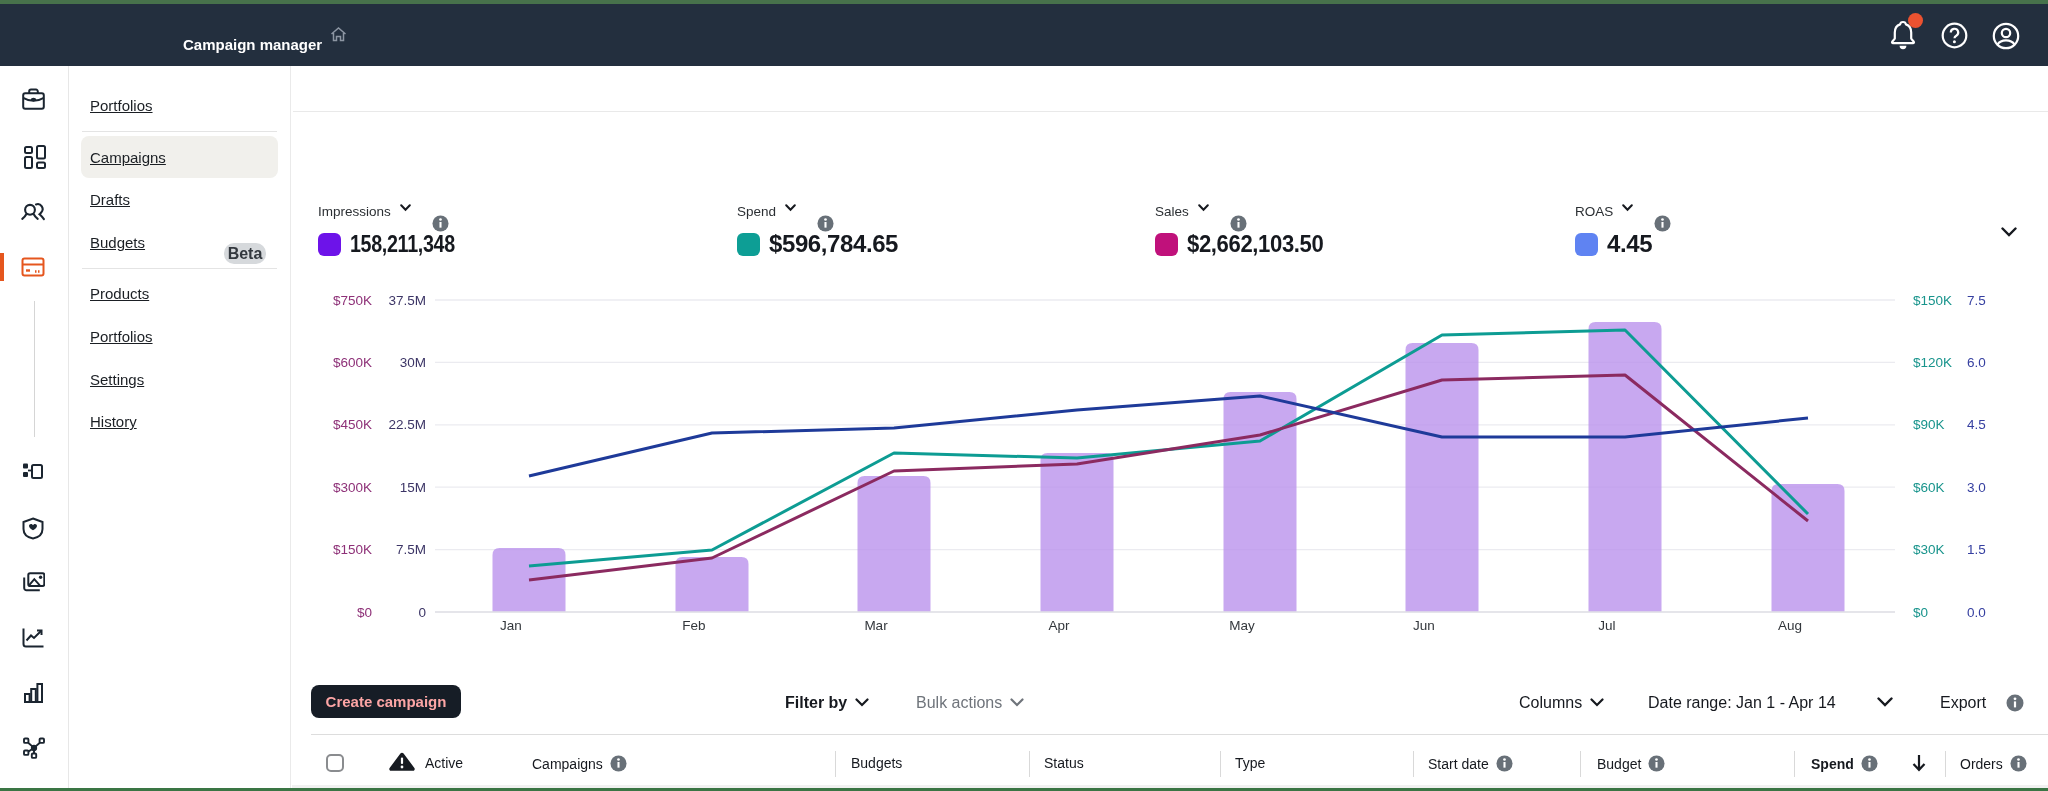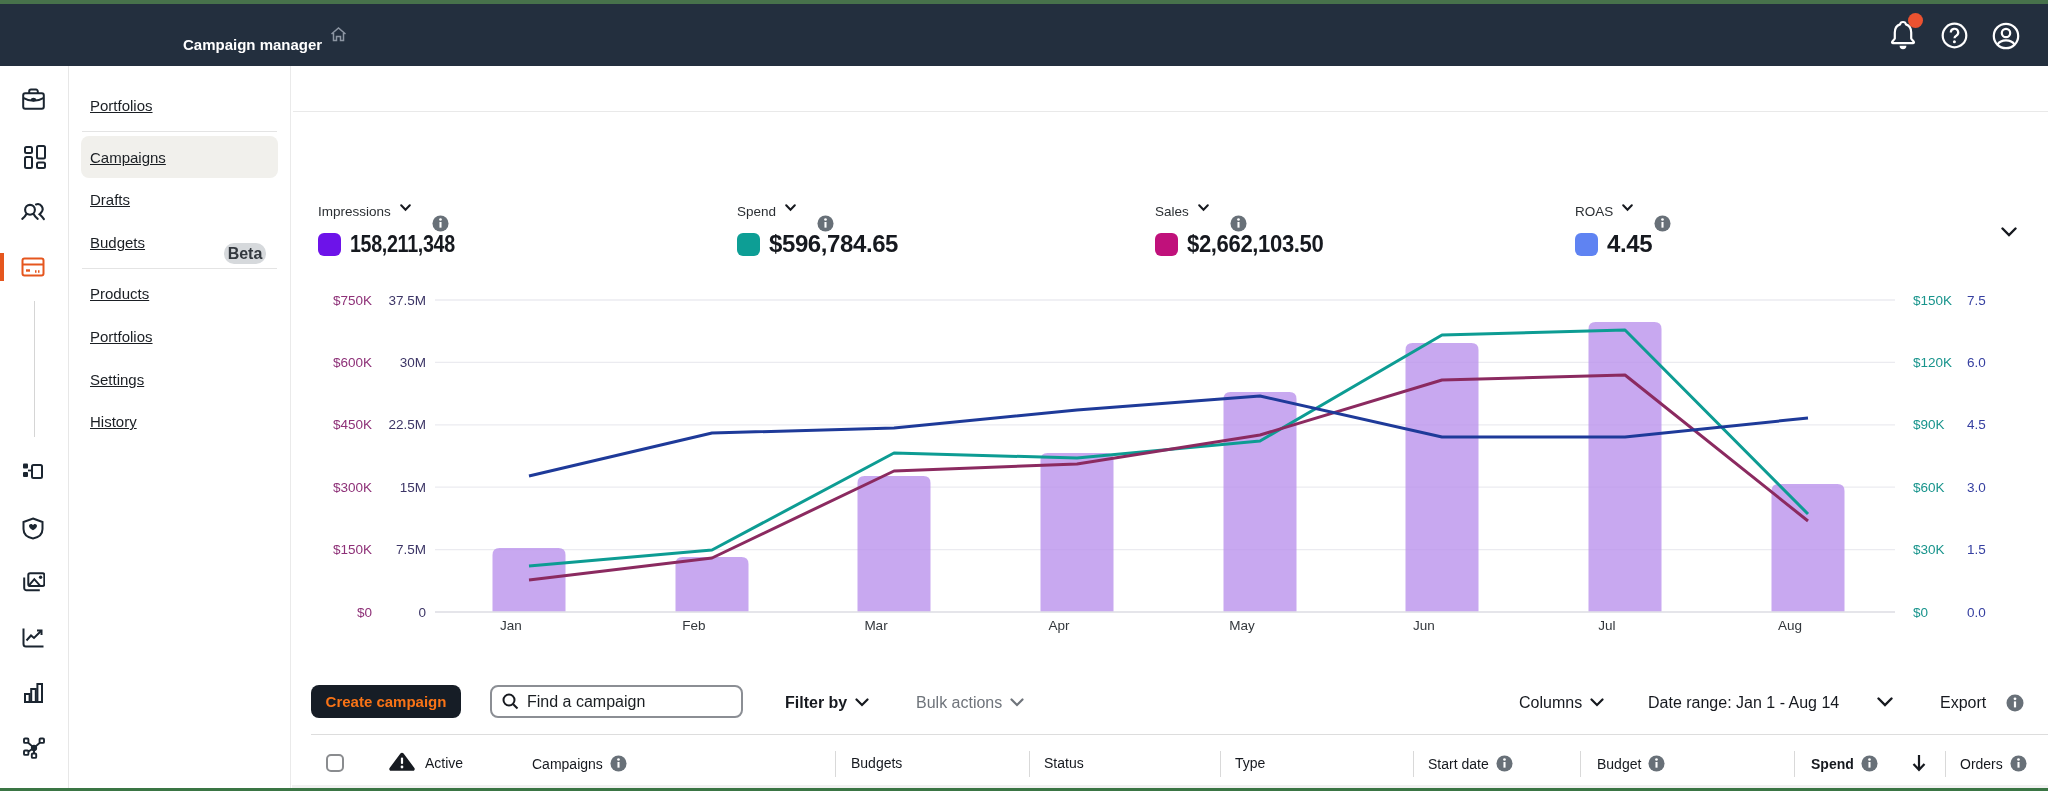--- a/index.html
+++ b/index.html
@@ -21,21 +21,21 @@
 .mdiv { position:absolute; left:12px; width:195px; height:1px; background:#E4E4E4; }
 .beta { position:absolute; left:154px; top:165px; width:42px; height:21px; background:#D6D9DC; border-radius:10px;
   font-size:16px; font-weight:bold; color:#33383E; text-align:center; line-height:21px;margin-top:12px; }
 .contdiv { left:293px; top:111px; width:1755px; height:1px; background:#E9E9E9; }
 .metric { position:absolute; top:204px; }
 .mlabel { font-size:13.5px; color:#2B2F33; display:flex; align-items:flex-start; gap:9px; height:18px; }
 .mvalrow { display:flex; align-items:center; gap:9px; margin-top:8px; }
 .swatch { width:23px; height:23px; border-radius:6px; }
 .mval { font-size:24px; font-weight:bold; color:#16191F; letter-spacing:-0.4px; }
 .toolbar-btn { left:311px; top:685px; width:150px; height:33px; background:#161D26; border-radius:8px;
-  color:#f97316; font-size:15px; font-weight:bold; text-align:center; line-height:33px; }
+  color:#fca5a5; font-size:15px; font-weight:bold; text-align:center; line-height:33px; }
 .search { left:490px; top:685px; width:253px; height:33px; border:2px solid #8B8E94; border-radius:8px;
   display:flex; align-items:center; gap:8px; padding-left:10px; color:#1A1E22; font-size:16px; }
 .tlabel { position:absolute; top:694px; font-size:16px; color:#16191F; display:flex; align-items:center; gap:8px; }
 .tgray { color:#6F747B; }
 .tbldiv { left:311px; top:734px; width:1737px; height:1px; background:#DDD; }
 .th { position:absolute; top:755px; font-size:14px; color:#16191F; display:flex; align-items:center; gap:7px; }
 .thsep { position:absolute; top:751px; width:1px; height:26px; background:#D9D9D9; }
 .checkbox { left:326px; top:754px; width:18px; height:18px; border:2px solid #8A8C8F; border-radius:5px; }
 svg { display:block; }
 </style>
@@ -275,43 +275,36 @@
       <text x="586" y="350">Mar</text>
       <text x="769" y="350">Apr</text>
       <text x="952" y="350">May</text>
       <text x="1134" y="350">Jun</text>
       <text x="1317" y="350">Jul</text>
       <text x="1500" y="350">Aug</text>
     </g>
   </svg>
 
   <div class="abs toolbar-btn">Create campaign</div>
-  <div class="abs search">
-    <svg width="17" height="17" viewBox="0 0 17 17" fill="none">
-        <circle cx="7" cy="7" r="5.5" stroke="#16191F" stroke-width="2"></circle>
-        <path d="M11.2 11.2 L15.5 15.5" stroke="#16191F" stroke-width="2"></path>
-      </svg>
-    Find a campaign
-  </div>
   <div class="tlabel" style="left:785px;font-weight:bold">Filter by
     <svg width="14" height="10" viewBox="0 0 14 10" fill="none">
         <path d="M1.5 1.5 L7 7 L12.5 1.5" stroke="#16191F" stroke-width="2.2" stroke-linecap="round"></path>
       </svg>
   </div>
   <div class="tlabel tgray" style="left:916px">Bulk actions
     <svg width="14" height="10" viewBox="0 0 14 10" fill="none">
         <path d="M1.5 1.5 L7 7 L12.5 1.5" stroke="#6F747B" stroke-width="2.2" stroke-linecap="round"></path>
       </svg>
   </div>
   <div class="tlabel" style="left:1519px">Columns
     <svg width="14" height="10" viewBox="0 0 14 10" fill="none">
         <path d="M1.5 1.5 L7 7 L12.5 1.5" stroke="#16191F" stroke-width="2.2" stroke-linecap="round"></path>
       </svg>
   </div>
-  <div class="tlabel" style="left:1648px">Date range: Jan 1 - Aug 14</div>
+  <div class="tlabel" style="left:1648px">Date range: Jan 1 - Apr 14</div>
   <svg class="abs" style="left:1877px;top:697px" width="16" height="11" viewBox="0 0 16 11" fill="none">
       <path d="M1.5 1.5 L8 8 L14.5 1.5" stroke="#16191F" stroke-width="2.4" stroke-linecap="round"></path>
     </svg>
   <div class="tlabel" style="left:1940px">Export</div>
   <svg class="abs" style="left:2006px;top:694px" width="18" height="18" viewBox="0 0 18 18">
       <circle cx="9" cy="9" r="8.5" fill="#687078"></circle>
       <rect x="7.9" y="7.4" width="2.2" height="6" fill="#fff"></rect>
       <circle cx="9" cy="4.8" r="1.4" fill="#fff"></circle>
     </svg>
 

